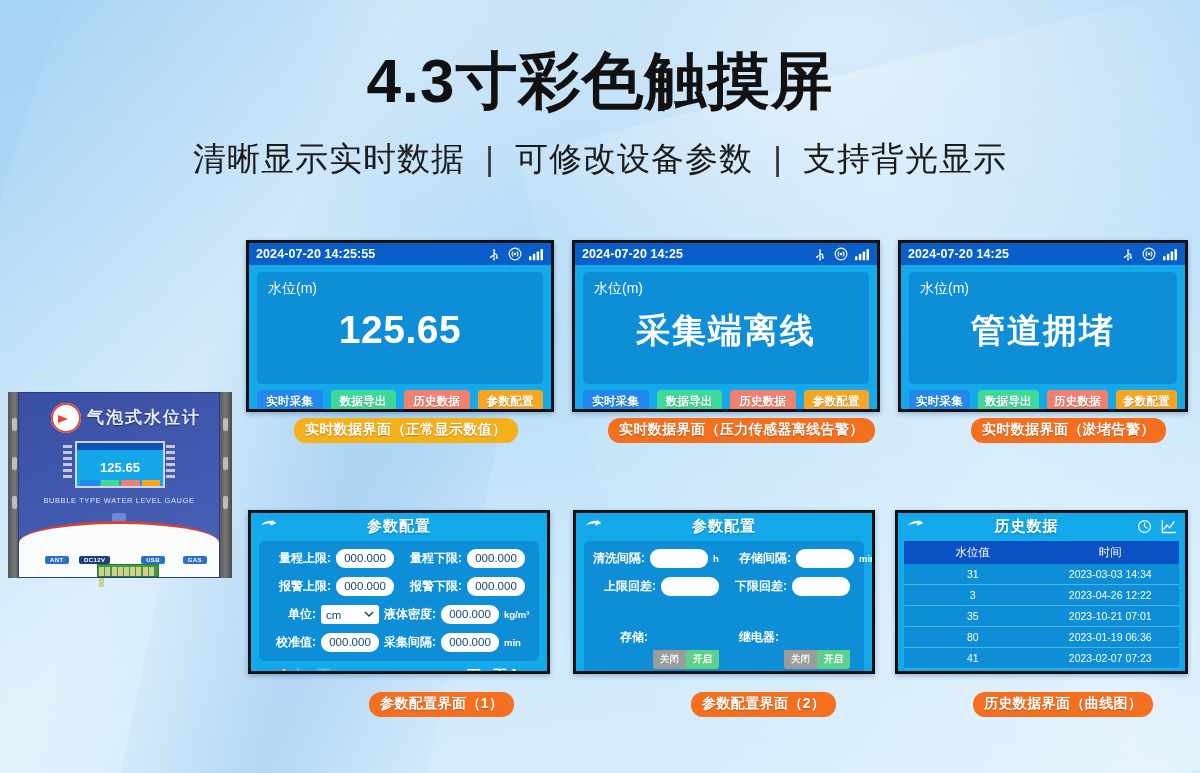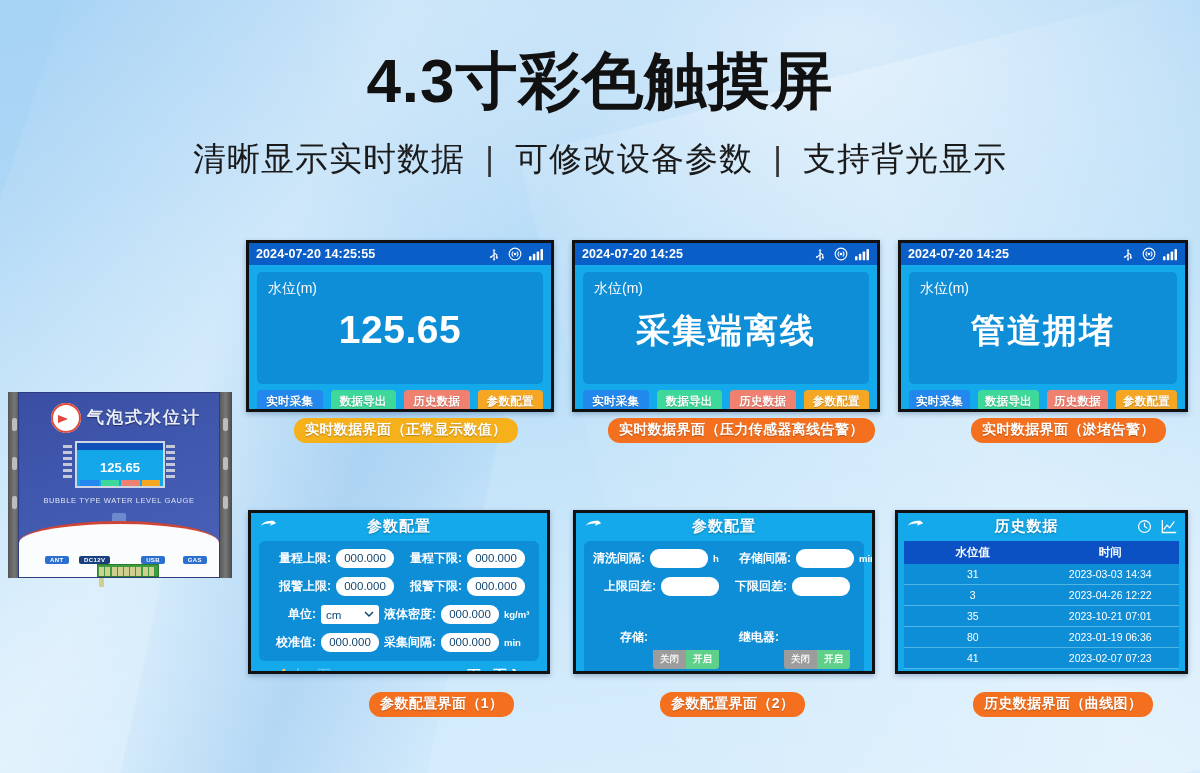--- a/index.html
+++ b/index.html
@@ -207,21 +207,21 @@
     display: flex; justify-content: space-between; align-items: center;
     padding: 5px 26px 0; font-size: 13px; font-weight: bold; color: #fff;
   }
   .pager .dim { color: #5ec3ef; }
   .pager .arrow { font-weight: bold; }
   .pager .prev { color: #f6c96a; }
 
   
   .hist-table { margin: 2px 6px 0; }
   .hist-head {
-    display: flex; background: #0b51c4; color: #fff; font-size: 11.5px; font-weight: bold;
+    display: flex; background: #0b51c4; color: #fff; font-size: 11.5px; font-weight: normal;
     padding: 4px 0;
   }
   .hist-head div, .hist-row div { flex: 1; text-align: center; }
   .hist-row {
     display: flex; color: #fff; font-size: 10.5px; padding: 4px 0;
     background: #0f8ed8; border-bottom: 1px solid #4fb6e4;
   }
   .hist-foot { display: flex; align-items: center; padding: 4px 6px 0; }
   .hist-foot .btns { margin-left: auto; display: flex; gap: 10px; }
   .hist-foot .btns span {
@@ -569,21 +569,21 @@
     <span>
       <span class="arrow">❮</span>
       <span>上一页</span>
     </span>
     <span class="dim">
       <span>下一页</span>
       <span class="arrow">❯</span>
     </span>
   </div>
 </div>
-<div class="caption orange" style="left:624px; top:692px;">参数配置界面（2）</div>
+<div class="caption orange" style="left:655px; top:692px;">参数配置界面（2）</div>
 
 <div class="panel lcd" style="left:895px; top:510px; width:293px; height:164px;">
   <div class="cfg-head">
     <svg class="back-arrow" viewBox="0 0 24 20" fill="#fff">
       <path d="M2 9.5 C7 4, 13 2.5, 19 3.2 L16.5 0.5 L23 6.2 L14.5 9.8 L16.2 6.8 C11 6.2, 6 7.2, 2 9.5 Z"></path>
     </svg>
     <div class="title-t">历史数据</div>
     <div class="head-icons">
       <svg width="15" height="15" viewBox="0 0 24 24" fill="none" stroke="#fff" stroke-width="1.9">
         <circle cx="12" cy="12" r="9.5"></circle>

